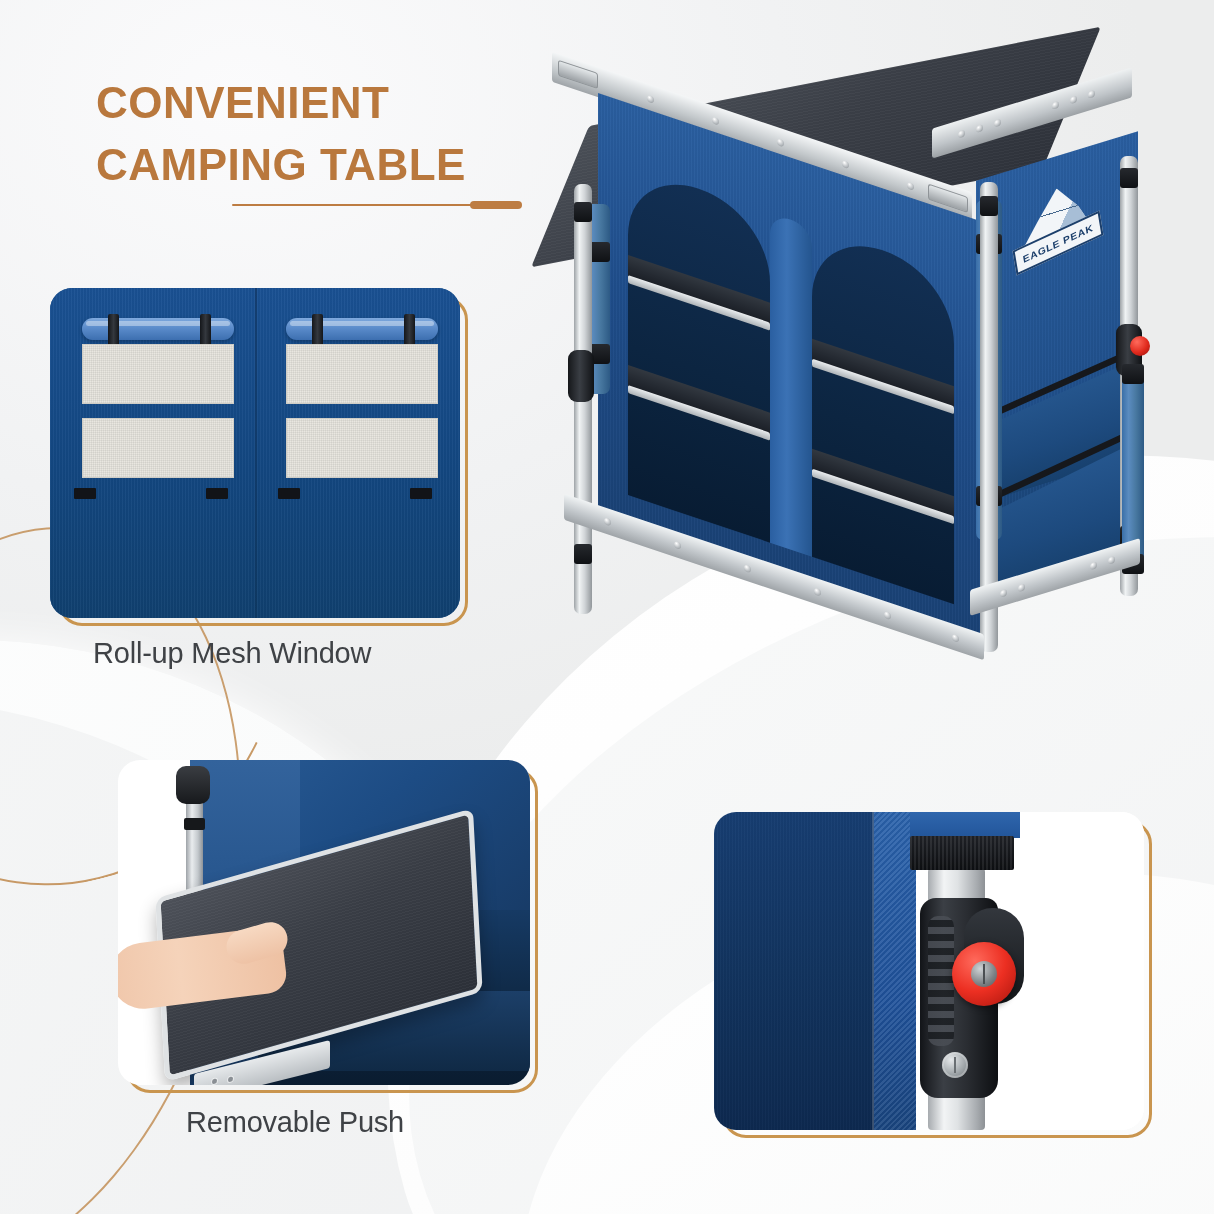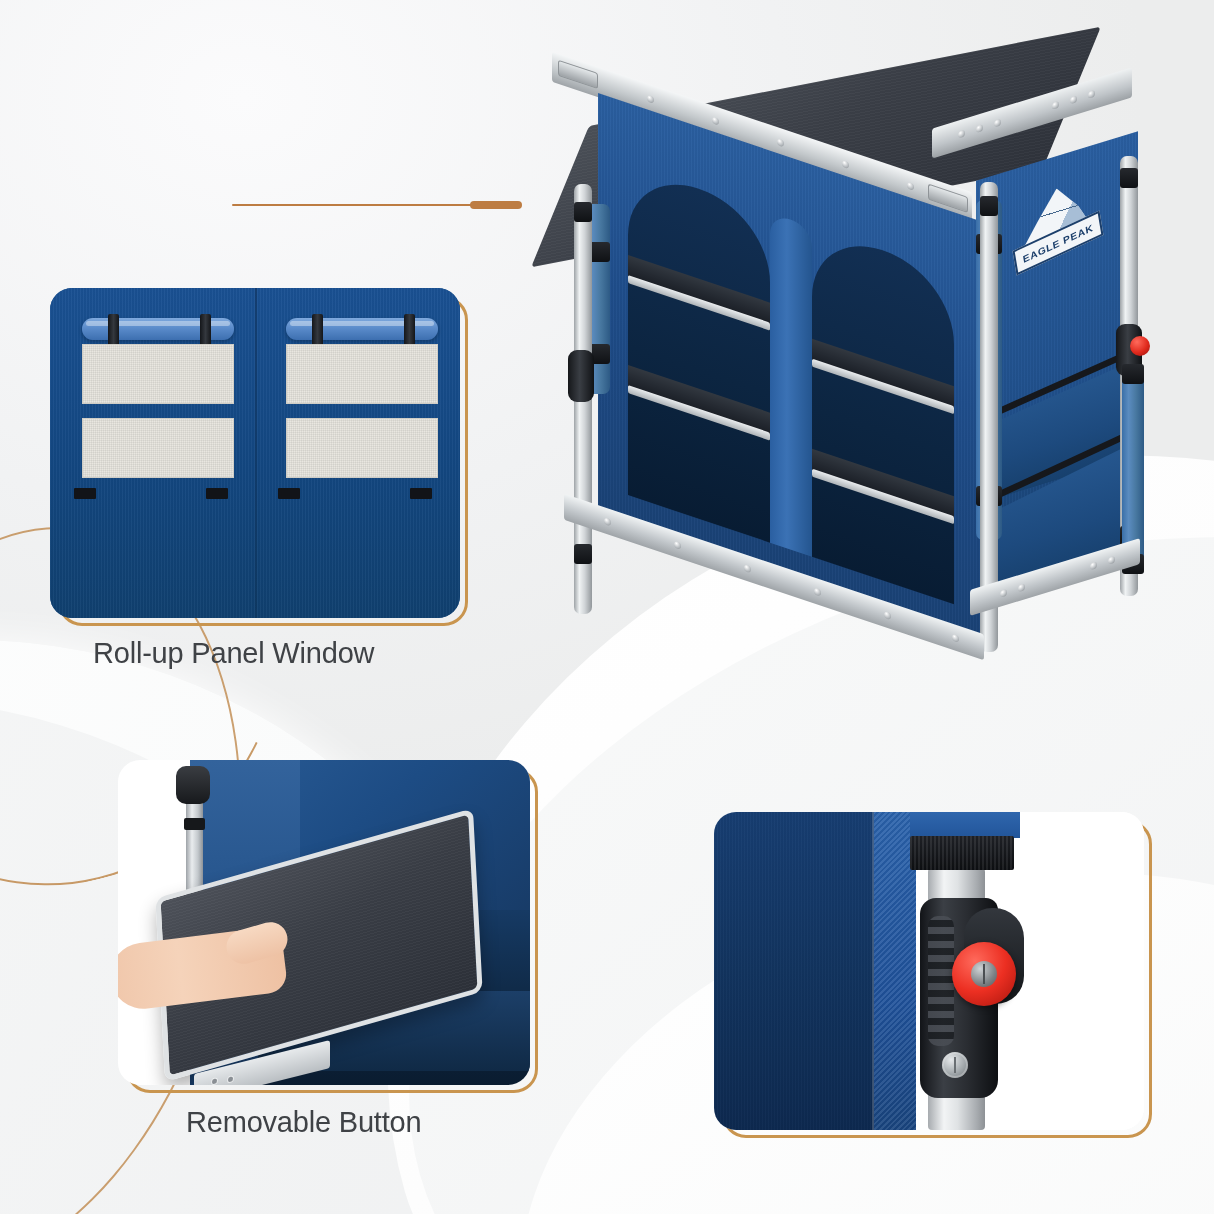--- a/index.html
+++ b/index.html
@@ -439,20 +439,24 @@
 
   <div class="bg-base"></div>
   <div class="swoosh sw1"></div>
   <div class="swoosh sw2"></div>
   <div class="swoosh sw3"></div>
   <div class="swoosh sw4"></div>
   <div class="swoosh sw5"></div>
   <div class="tan-curve"></div>
   <div class="tan-curve2"></div>
 
+  <div class="headline">
+    <span class="l1">CONVENIENT</span>
+    <span class="l2">CAMPING TABLE</span>
+  </div>
   <div class="rule-wrap">
     <div class="rule-thin"></div>
     <div class="rule-cap"></div>
   </div>
 
   <div id="product">
 
     <div class="tabletop">
       <div class="tabletop-tex"></div>
     </div>
@@ -577,21 +581,21 @@
         <div class="roll-hi"></div>
       </div>
       <div class="strap" style="left:26px;"></div>
       <div class="strap" style="left:118px;"></div>
       <div class="mesh-pane" style="top:26px;height:60px;"></div>
       <div class="mesh-pane" style="top:100px;height:60px;"></div>
       <div class="tab" style="left:-8px;top:170px;"></div>
       <div class="tab" style="left:124px;top:170px;"></div>
     </div>
   </div>
-  <div class="mesh-caption">Roll-up Panel Window</div>
+  <div class="mesh-caption">Roll-up Mesh Window</div>
 
   <div class="card-accent" id="panel-accent"></div>
   <div class="card" id="panel-card">
     <div class="rp-cab-back"></div>
     <div class="rp-cab-left"></div>
     <div class="rp-cab-inner"></div>
     <div class="rp-cab-floor"></div>
 
     <div class="rp-pole"></div>
     <div class="rp-pole-knob"></div>
@@ -602,21 +606,21 @@
     </div>
 
     <div class="rp-hand"></div>
     <div class="rp-thumb"></div>
 
     <div class="rp-base">
       <div class="rp-rivet" style="left:18px;top:10px;"></div>
       <div class="rp-rivet" style="left:34px;top:12px;"></div>
     </div>
   </div>
-  <div class="panel-caption">Removable Button</div>
+  <div class="panel-caption">Removable Push</div>
 
   <div class="card-accent" id="push-accent"></div>
   <div class="card" id="push-card">
     <div class="pb-bg-white"></div>
     <div class="pb-fabric-dark"></div>
     <div class="pb-fabric-mid"></div>
     <div class="pb-seam"></div>
 
     <div class="pb-fabric-top"></div>
     <div class="pb-pole"></div>

